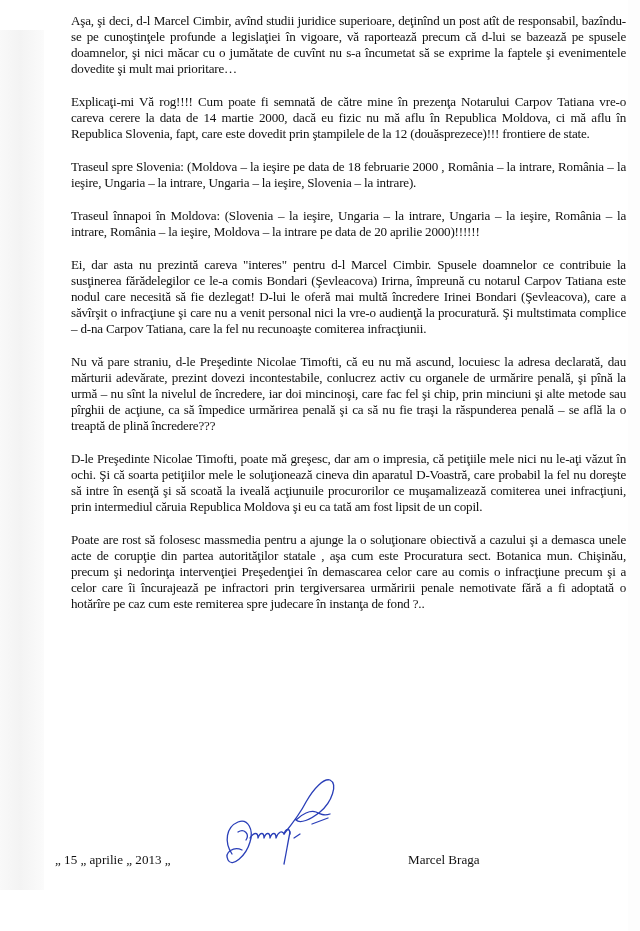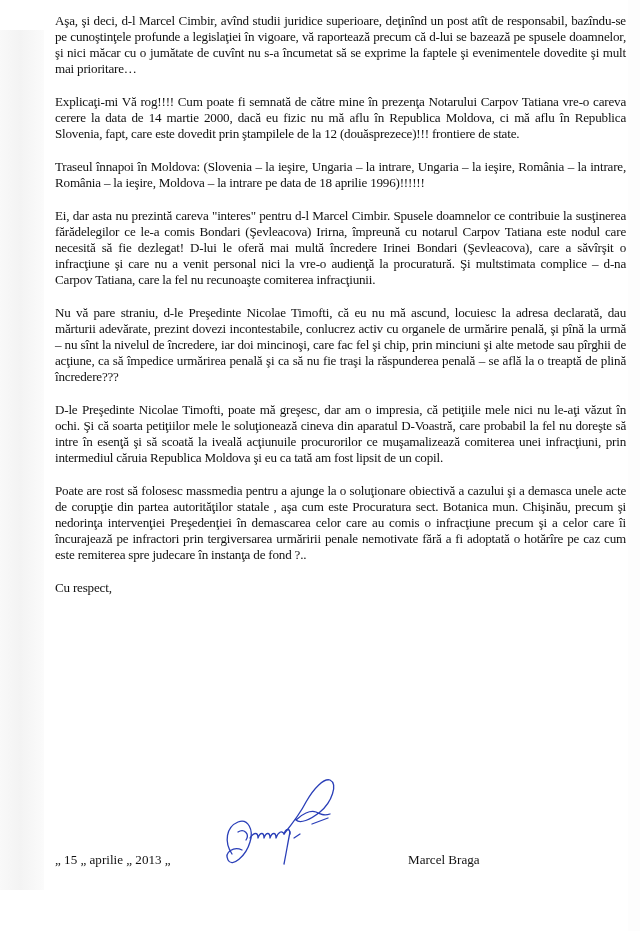--- a/index.html
+++ b/index.html
@@ -34,21 +34,21 @@
     .doc {
       position: absolute;
       left: 55px;
       top: 13px;
       width: 571px;
       font-size: 13.1px;
       line-height: 16px;
       letter-spacing: -0.2px;
     }
     .doc p {
-      margin: 0 0 17px 0;
+      margin: 0 0 17px 16px;
       text-align: justify;
     }
     .closing {
       margin-top: 0;
     }
     .sign-row {
       position: absolute;
       left: 55px;
       top: 852px;
       width: 571px;
@@ -77,26 +77,26 @@
   </style>
 </head>
 <body>
 
 <div class="page-edge"></div>
 <div class="page-edge-right"></div>
 
 <div class="doc">
   <p>Aşa, şi deci, d-l Marcel Cimbir, avînd studii juridice superioare, deţinînd un post atît de responsabil, bazîndu-se pe cunoştinţele profunde a legislaţiei în vigoare, vă raportează precum că d-lui se bazează pe spusele doamnelor, şi nici măcar cu o jumătate de cuvînt nu s-a încumetat să se exprime la faptele şi evenimentele dovedite şi mult mai prioritare…</p>
   <p>Explicaţi-mi Vă rog!!!! Cum poate fi semnată de către mine în prezenţa Notarului Carpov Tatiana vre-o careva cerere la data de 14 martie 2000, dacă eu fizic nu mă aflu în Republica Moldova, ci mă aflu în Republica Slovenia, fapt, care este dovedit prin ştampilele de la 12 (douăsprezece)!!! frontiere de state.</p>
-  <p>Traseul înnapoi în Moldova: (Slovenia – la ieşire, Ungaria – la intrare, Ungaria – la ieşire, România – la intrare, România – la ieşire,  Moldova – la intrare pe data de 18 aprilie 1996)!!!!!!</p>
+  <p>Traseul spre Slovenia: (Moldova – la ieşire pe data de 18 februarie 2000 , România – la intrare, România – la ieşire, Ungaria – la intrare, Ungaria – la ieşire, Slovenia – la intrare).</p>
+  <p>Traseul înnapoi în Moldova: (Slovenia – la ieşire, Ungaria – la intrare, Ungaria – la ieşire, România – la intrare, România – la ieşire,  Moldova – la intrare pe data de 20 aprilie 2000)!!!!!!</p>
   <p>Ei, dar asta nu prezintă careva "interes" pentru d-l Marcel Cimbir. Spusele doamnelor ce contribuie la susţinerea fărădelegilor ce le-a comis Bondari (Şevleacova) Irirna, împreună cu notarul Carpov Tatiana este nodul care necesită să fie dezlegat! D-lui le oferă mai multă încredere Irinei Bondari (Şevleacova), care a săvîrşit o infracţiune şi care nu a venit personal nici la vre-o audienţă la procuratură. Şi multstimata complice – d-na Carpov Tatiana, care la fel nu recunoaşte comiterea infracţiunii.</p>
   <p>Nu vă pare straniu, d-le Preşedinte Nicolae Timofti, că eu nu mă ascund, locuiesc la adresa declarată, dau mărturii adevărate, prezint dovezi incontestabile, conlucrez activ cu organele de urmărire penală, şi pînă la urmă – nu sînt la nivelul de încredere, iar doi mincinoşi, care fac fel şi chip, prin minciuni şi alte metode sau pîrghii de acţiune, ca să împedice urmărirea penală şi ca să nu fie traşi la răspunderea penală – se află la o treaptă de plină încredere???</p>
   <p>D-le Preşedinte Nicolae Timofti, poate mă greşesc, dar am o impresia, că petiţiile mele nici nu le-aţi văzut în ochi. Şi că soarta petiţiilor mele le soluţionează cineva din aparatul D-Voastră, care probabil la fel nu doreşte să intre în esenţă şi să scoată la iveală acţiunuile procurorilor ce muşamalizează comiterea unei infracţiuni, prin intermediul căruia Republica Moldova şi eu ca tată am fost lipsit de un copil.</p>
   <p>Poate are rost să folosesc massmedia pentru a ajunge la o soluţionare obiectivă a cazului şi a demasca unele acte de corupţie din partea autorităţilor statale , aşa cum este Procuratura sect. Botanica mun. Chişinău, precum şi nedorinţa intervenţiei Preşedenţiei în demascarea celor care au comis o infracţiune precum şi a celor care îi încurajează pe infractori prin tergiversarea urmăririi penale nemotivate fără a fi adoptată o hotărîre pe caz cum este remiterea spre judecare în instanţa de fond ?..</p>
-  <p class="closing">Cu respect,</p>
 </div>
 
 <div class="sign-row">
   <span class="sign-date">„ 15 „ aprilie „ 2013 „</span>
   <span class="sign-name">Marcel Braga</span>
 </div>
 
 <svg class="signature" viewBox="0 0 135 105" xmlns="http://www.w3.org/2000/svg">
   <g fill="none" stroke="#2a3fb8" stroke-width="1.3" stroke-linecap="round" stroke-linejoin="round">
     <path d="M12 82 C4 70 6 55 18 50 C28 46 34 58 30 70 C26 84 12 96 8 88 C4 80 14 74 22 78"></path>

